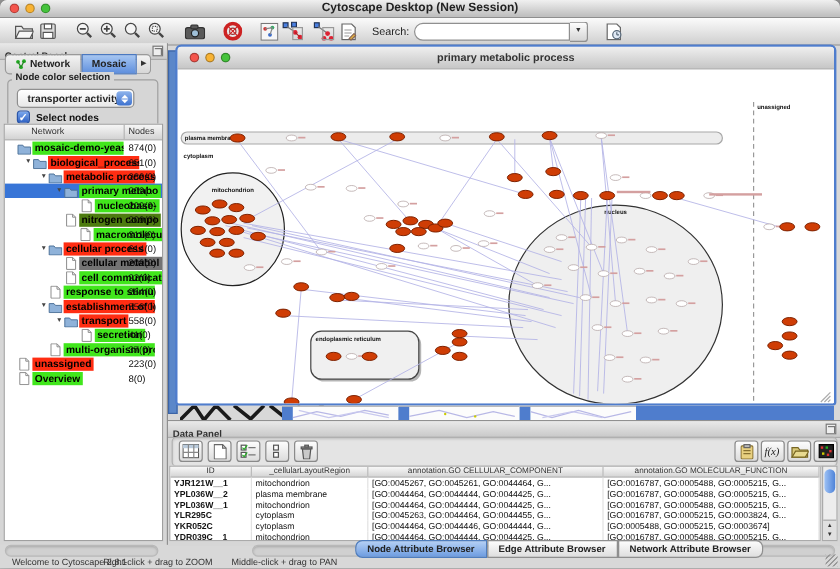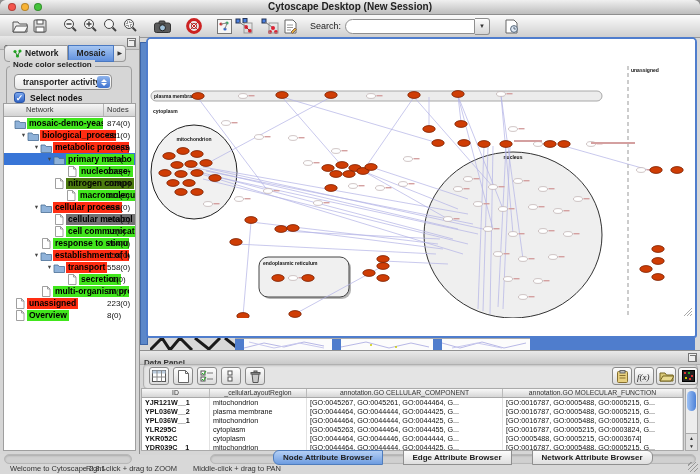--- a/index.html
+++ b/index.html
@@ -83,21 +83,21 @@
   .drow{display:flex;height:9px;font-size:7.2px;color:#111;line-height:9px;}
   .drow span{border-right:1px solid #e2e2e2;padding-left:3px;overflow:hidden;white-space:nowrap;box-sizing:border-box;}
   .drow .cid{font-weight:bold;}
   .col0{width:68px;} .col1{width:97px;} .col2{width:196px;} .col3{width:180px;}
   .dscroll{position:absolute;right:2px;top:37px;width:13px;height:63px;background:#ededed;border:1px solid #aaa;box-sizing:border-box;}
   .dthumb{position:absolute;left:1px;top:2px;width:9px;height:20px;border-radius:5px;background:linear-gradient(90deg,#9ec2f5,#4d82d8);}
   .darrows{position:absolute;left:0;bottom:0;width:11px;height:16px;border-top:1px solid #aaa;font-size:5px;color:#333;text-align:center;line-height:8px;background:#e0e0e0;}
   
   .statusstrip{position:absolute;top:454px;height:10px;border:1px solid #b8b8b8;border-radius:5px;background:#d0d0d0;
      box-shadow:inset 0 1px 2px rgba(0,0,0,.18);box-sizing:border-box;}
-  .btabs{position:absolute;left:273px;top:450px;display:flex;z-index:5;gap:20px;}
+  .btabs{position:absolute;left:296px;top:450px;display:flex;z-index:5;}
   .btab{height:13px;line-height:13px;font-size:8px;font-weight:bold;color:#222;padding:0 9px;
     border:1px solid #8f8f8f;background:linear-gradient(#fdfdfd,#dedede);}
   .btab:first-child{border-radius:6px 0 0 6px;}
   .btab:last-child{border-radius:0 6px 6px 0;}
   .btab.sel{background:linear-gradient(#b5d0f5,#6d9ce0);border-color:#4f7dbd;}
   .statustext{position:absolute;top:464px;font-size:7.5px;color:#333;}
   .grip{position:absolute;right:2px;bottom:2px;width:10px;height:10px;
     background:repeating-linear-gradient(135deg,transparent 0 2px,#9a9a9a 2px 3px);}
   svg{display:block;}
 </style>
@@ -443,20 +443,26 @@
             <span class="tlabel" style="background: rgb(65, 230, 28);">Overview</span>
             <span class="tcount">8(0)</span>
           </div>
         </div>
     </div>
   </div>
 
   <div class="bgwin"></div>
 
   <div class="netwin">
+    <div class="nethead">
+      <span class="nl" style="left:10px;background:#f4554c;"></span>
+      <span class="nl" style="left:23px;background:#f8b334;"></span>
+      <span class="nl" style="left:36px;background:#45c33c;"></span>
+      <span class="ntitle">primary metabolic process</span>
+    </div>
     <div class="netcanvas">
       <svg id="netsvg" width="547" height="279" viewBox="0 0 547 279">
           <rect x="3" y="52" width="451" height="10" rx="5" fill="#ececec" stroke="#a8a8a8"></rect>
           <text x="6" y="59" font-size="5" font-weight="bold" fill="#111" font-family="Liberation Sans, sans-serif" text-anchor="start">plasma membrane</text>
           <text x="5" y="74" font-size="5" font-weight="bold" fill="#111" font-family="Liberation Sans, sans-serif" text-anchor="start">cytoplasm</text>
           <ellipse cx="46" cy="133" rx="43" ry="47" fill="#f1f1f1" stroke="#222"></ellipse>
           <text x="46" y="102" font-size="5" font-weight="bold" fill="#111" font-family="Liberation Sans, sans-serif" text-anchor="middle">mitochondrion</text>
           <ellipse cx="365" cy="196" rx="89" ry="83" fill="#efefef" stroke="#333"></ellipse>
           <text x="365" y="120" font-size="5" font-weight="bold" fill="#111" font-family="Liberation Sans, sans-serif" text-anchor="middle">nucleus</text>
           <rect x="113" y="220" width="90" height="40" rx="9" fill="#b5b5b5"></rect>

